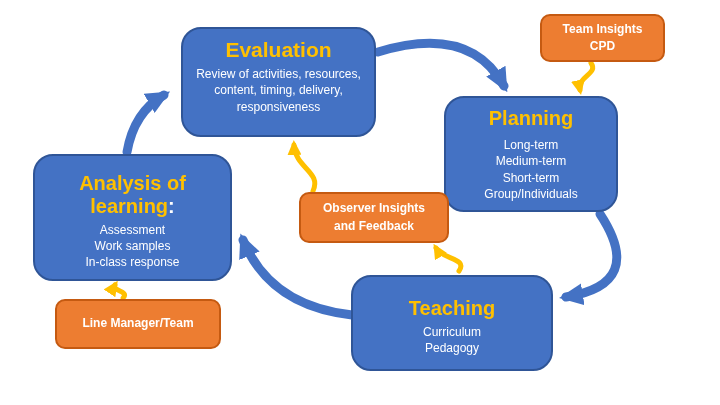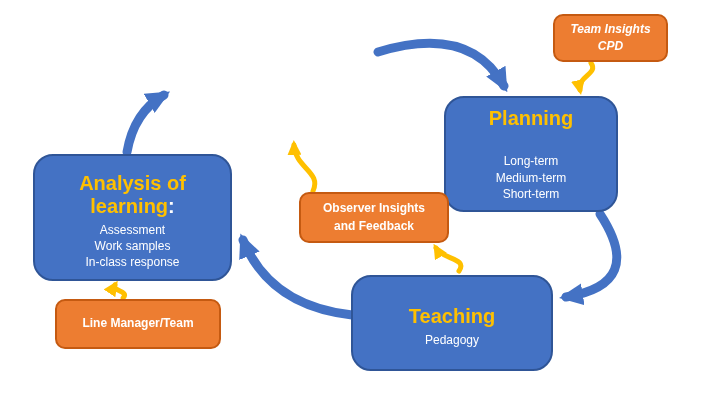--- a/index.html
+++ b/index.html
@@ -38,21 +38,21 @@
   .node-analysis{left:33px;top:154px;width:199px;height:127px;padding-top:16px;}
   .node-analysis .node-title{font-size:20px;line-height:1.15;}
   .node-teaching{left:351px;top:275px;width:202px;height:96px;padding-top:14px;justify-content:center;}
 
   .callout{position:absolute;z-index:1;background:var(--callout-fill);
     border:2px solid var(--callout-border);border-radius:10px;
     color:var(--body-text);font-weight:bold;font-size:12px;line-height:1.45;
     text-align:center;display:flex;flex-direction:column;justify-content:center;
     padding:4px 6px;}
   .callout .line{white-space:nowrap;}
-  .callout-team{left:553px;top:14px;width:115px;height:48px;font-style:italic;}
+  .callout-team{left:540px;top:14px;width:125px;height:48px;}
   .callout-observer{left:283px;top:192px;width:150px;height:51px;margin-left:16px;}
   .callout-linemgr{left:55px;top:299px;width:166px;height:50px;}
 </style>
 </head>
 <body>
 
 <div class="canvas">
 
   <svg class="arrows" viewBox="0 0 720 405" xmlns="http://www.w3.org/2000/svg">
     <defs>
@@ -68,44 +68,54 @@
     <path class="arrow-blue" d="M 600 214 Q 646 284 566 297" marker-end="url(#mkBlue)"></path>
     <path class="arrow-blue" d="M 352 315 Q 270 306 243 240" marker-end="url(#mkBlue)"></path>
     <path class="arrow-blue" d="M 127 152 Q 134 112 164 95" marker-end="url(#mkBlue)"></path>
 
     <path class="arrow-yellow" d="M 591 63 C 599 74 577 76 580 90" marker-end="url(#mkYellow)"></path>
     <path class="arrow-yellow" d="M 313 191 C 322 172 295 168 294 145" marker-end="url(#mkYellow)"></path>
     <path class="arrow-yellow" d="M 459 271 C 468 258 443 260 436 248" marker-end="url(#mkYellow)"></path>
     <path class="arrow-yellow" d="M 123 298 C 130 291 111 291 115 285" marker-end="url(#mkYellow)"></path>
   </svg>
 
+  <div class="node node-evaluation">
+    <div class="node-title">Evaluation</div>
+    <div class="node-body">
+      <div class="line">Review of activities, resources,</div>
+      <div class="line">content, timing, delivery,</div>
+      <div class="line">responsiveness</div>
+    </div>
+  </div>
 
   <div class="node node-planning">
     <div class="node-title">Planning</div>
     <div class="node-body">
       <div class="line">Long-term</div>
       <div class="line">Medium-term</div>
       <div class="line">Short-term</div>
+      <div class="line">Group/Individuals</div>
     </div>
   </div>
 
   <div class="node node-analysis">
     <div class="node-title">
       <span>Analysis of learning</span><span class="colon">:</span>
     </div>
     <div class="node-body">
       <div class="line">Assessment</div>
       <div class="line">Work samples</div>
       <div class="line">In-class response</div>
     </div>
   </div>
 
   <div class="node node-teaching">
     <div class="node-title">Teaching</div>
     <div class="node-body">
+      <div class="line">Curriculum</div>
       <div class="line">Pedagogy</div>
     </div>
   </div>
 
   <div class="callout callout-team">
     <div class="line">Team Insights</div>
     <div class="line">CPD</div>
   </div>
 
   <div class="callout callout-observer">

